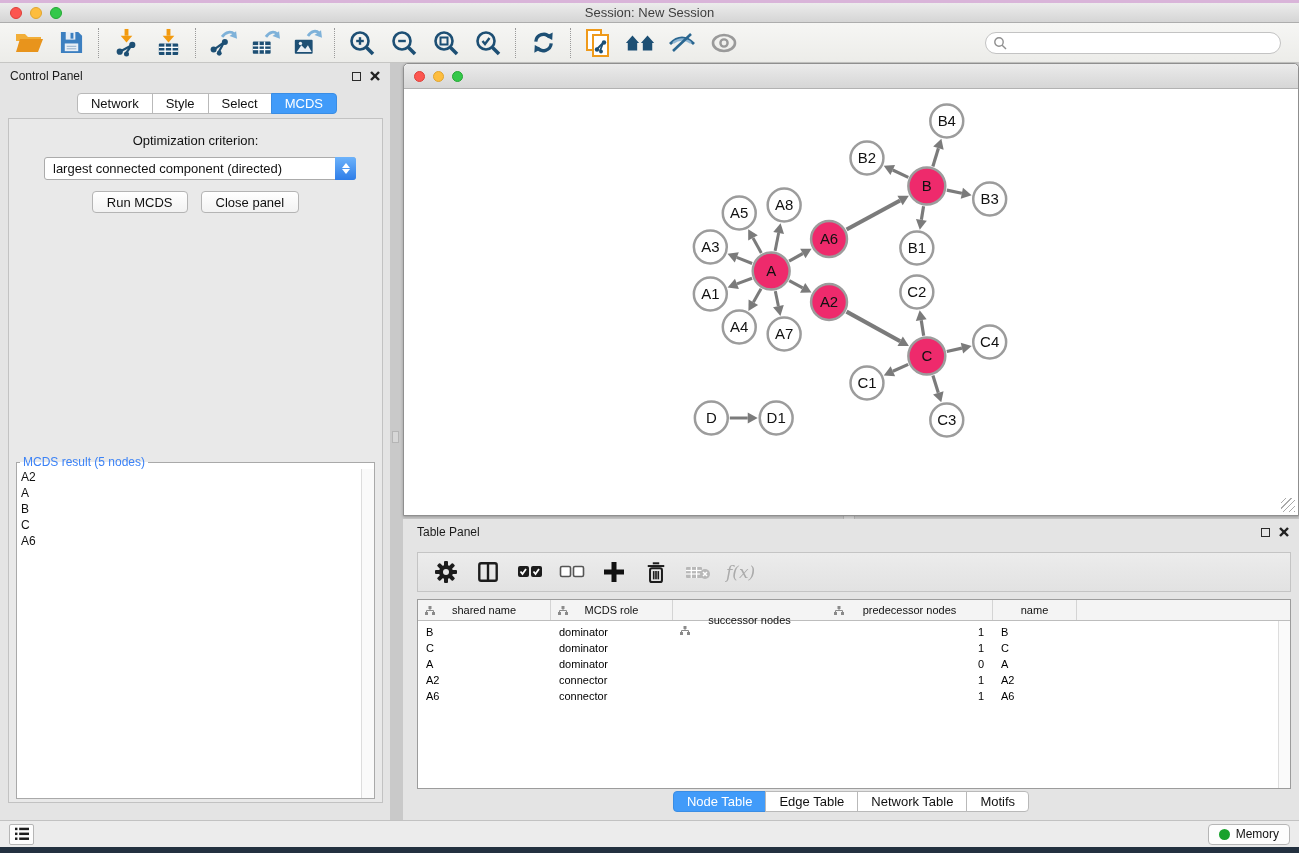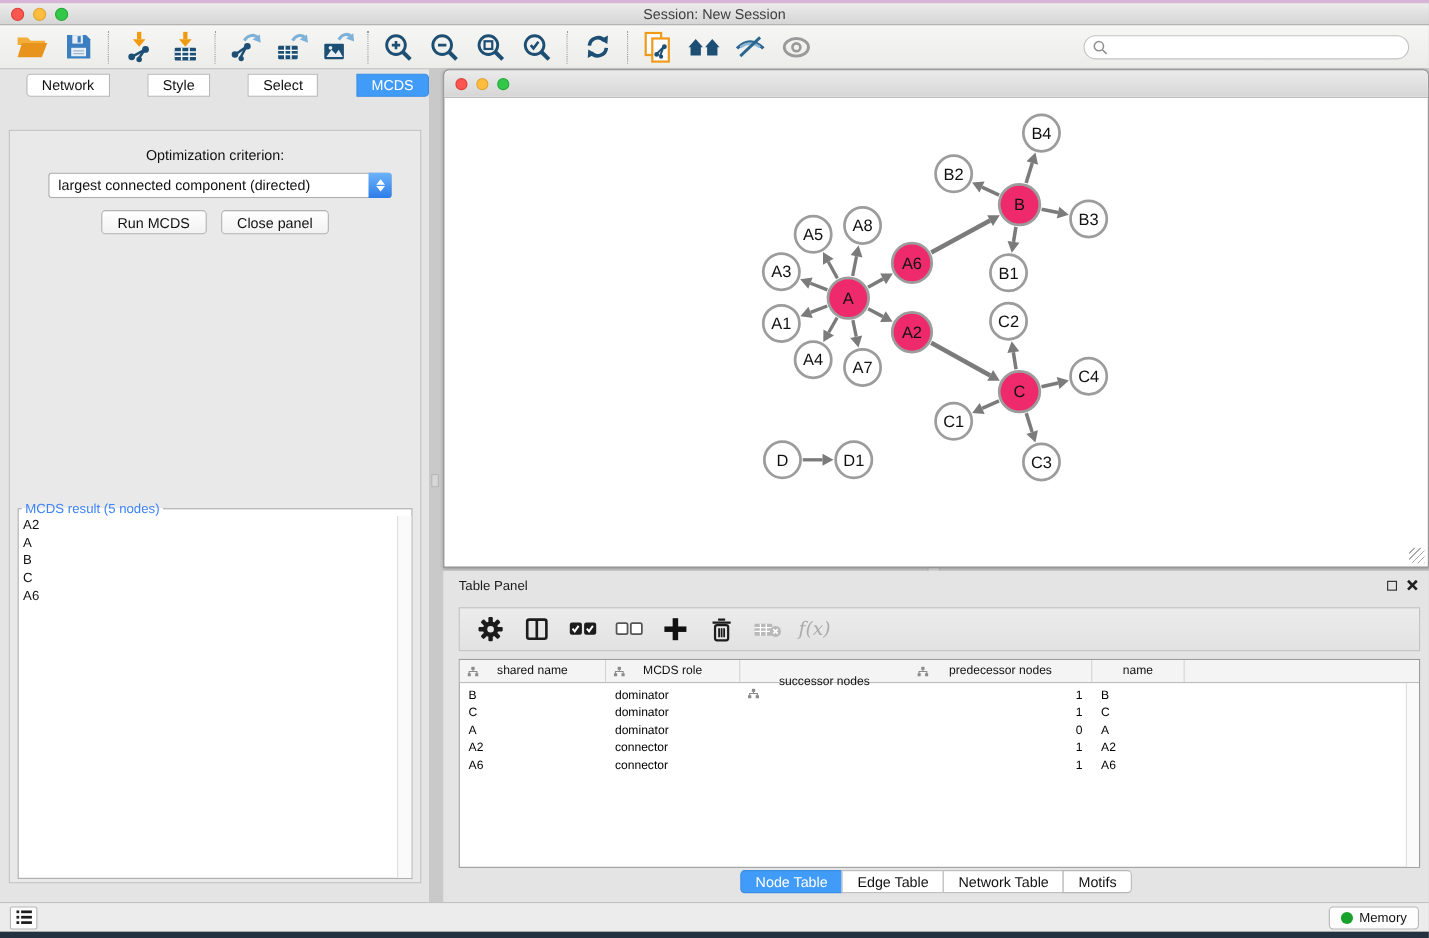--- a/index.html
+++ b/index.html
@@ -29,21 +29,21 @@
   #search-wrap input { border:none; outline:none; flex:1; font-size:12px; background:transparent; height:18px; }
 
   
   #workspace { left:0; top:63px; width:1299px; height:757px; background:#c9c9c9; }
 
   
   #control-panel { left:0; top:0; width:390px; height:757px; background:#e4e4e4; }
   .panel-header { height:26px; display:flex; align-items:center; padding:0 10px; font-size:12px; color:#1b1b1b; }
   .panel-header .ph-icons { margin-left:auto; display:flex; align-items:center; gap:9px; }
   .float-box { width:9px; height:9px; border:1.5px solid #2b2b2b; display:inline-block; }
-  .tabs-row { display:flex; justify-content:space-between; margin-top:4px;padding-left:24px; }
+  .tabs-row { display:flex; justify-content:center; margin-top:4px;padding-left:24px; }
   .tab { height:21px; padding:0 13px; background:#fff; border:1px solid #b9b9b9; margin-left:-1px;
     font-size:13px; color:#111; display:flex; align-items:center; }
   .tab:first-child { border-radius:4px 0 0 4px; margin-left:0; }
   .tab:last-child { border-radius:0 4px 4px 0; }
   .tab.active { background:#419bf9; border-color:#3a8de4; color:#fff; }
   #cp-content { position:absolute; left:8px; top:55px; width:375px; height:685px;
     background:#e9e9e9; border:1px solid #c2c2c2; }
   #opt-label { margin-top:14px; text-align:center; font-size:13px; color:#111; }
   #criterion-select { position:absolute; left:35px; top:38px; width:312px; height:23px; background:#fff;
     border:1px solid #ababab; border-radius:3px; display:flex; align-items:center; font-size:13px; color:#111; }
@@ -277,20 +277,30 @@
         <circle cx="6" cy="6" r="4.2" fill="none" stroke="#8f8f8f" stroke-width="1.4"></circle>
         <line x1="9.2" y1="9.2" x2="13" y2="13" stroke="#8f8f8f" stroke-width="1.4"></line>
       </svg>
     <input placeholder="" style="">
   </div>
 </div>
 
 <div id="workspace" class="abs">
 
   <div id="control-panel" class="abs">
+    <div class="panel-header">
+      <span>Control Panel</span>
+      <span class="ph-icons">
+        <span class="float-box"></span>
+        <svg width="10" height="10" viewBox="0 0 10 10">
+            <line x1="1" y1="1" x2="9" y2="9" stroke="#222" stroke-width="2.4"></line>
+            <line x1="9" y1="1" x2="1" y2="9" stroke="#222" stroke-width="2.4"></line>
+          </svg>
+      </span>
+    </div>
     <div class="tabs-row">
       <div class="tab">
           <span>Network</span>
         </div>
       <div class="tab">
           <span>Style</span>
         </div>
       <div class="tab">
           <span>Select</span>
         </div>

